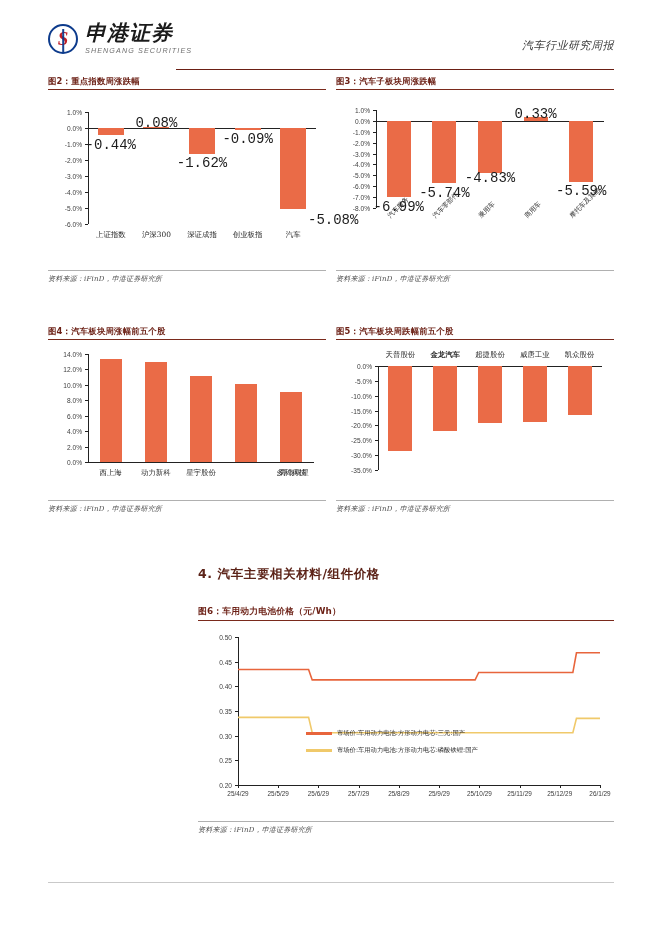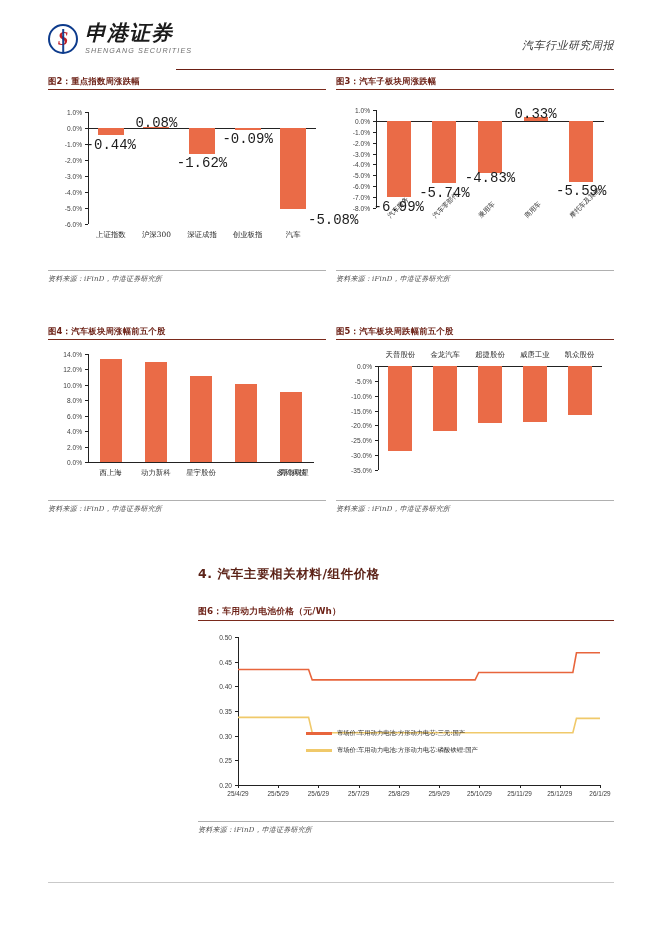--- a/index.html
+++ b/index.html
@@ -287,21 +287,21 @@
           <div class="tickmark" style="left:39px; top:100px;"></div>
           <div class="ytick" style="top: 100.286px; width: 36px; text-align: right; right: auto; left: 0px;">-25.0%</div>
           <div class="tickmark" style="left:39px; top:115px;"></div>
           <div class="ytick" style="top: 115.143px; width: 36px; text-align: right; right: auto; left: 0px;">-30.0%</div>
           <div class="tickmark" style="left:39px; top:130px;"></div>
           <div class="ytick" style="top: 130px; width: 36px; text-align: right; right: auto; left: 0px;">-35.0%</div>
           <div class="zeroline" style="left:42px; top:26px; width:224px;"></div>
           <div class="bar" style="left:52.400000000000006px; top:26px; width:24px; height:85.27999999999999px; background:#ea6b47;"></div>
           <div class="xlabel" style="left:64.4px; top:10px;">天普股份</div>
           <div class="bar" style="left:97.19999999999999px; top:26px; width:24px; height:64.77714285714286px; background:#ea6b47;"></div>
-          <div class="xlabel" style="left:109.19999999999999px; top:10px;">金龙汽车</div>
+          <div class="xlabel" style="left:109.19999999999999px; top:10px;font-weight:bold;">金龙汽车</div>
           <div class="bar" style="left:142px; top:26px; width:24px; height:57.05142857142857px; background:#ea6b47;"></div>
           <div class="xlabel" style="left:154px; top:10px;">超捷股份</div>
           <div class="bar" style="left:186.79999999999998px; top:26px; width:24px; height:56.16px; background:#ea6b47;"></div>
           <div class="xlabel" style="left:198.79999999999998px; top:10px;">威唐工业</div>
           <div class="bar" style="left:231.6px; top:26px; width:24px; height:49.3257142857143px; background:#ea6b47;"></div>
           <div class="xlabel" style="left:243.6px; top:10px;">凯众股份</div>
         </div>
     </div>
     <div class="fig-src-rule"></div>
     <div class="fig-src">资料来源：iFinD，申港证券研究所</div>

